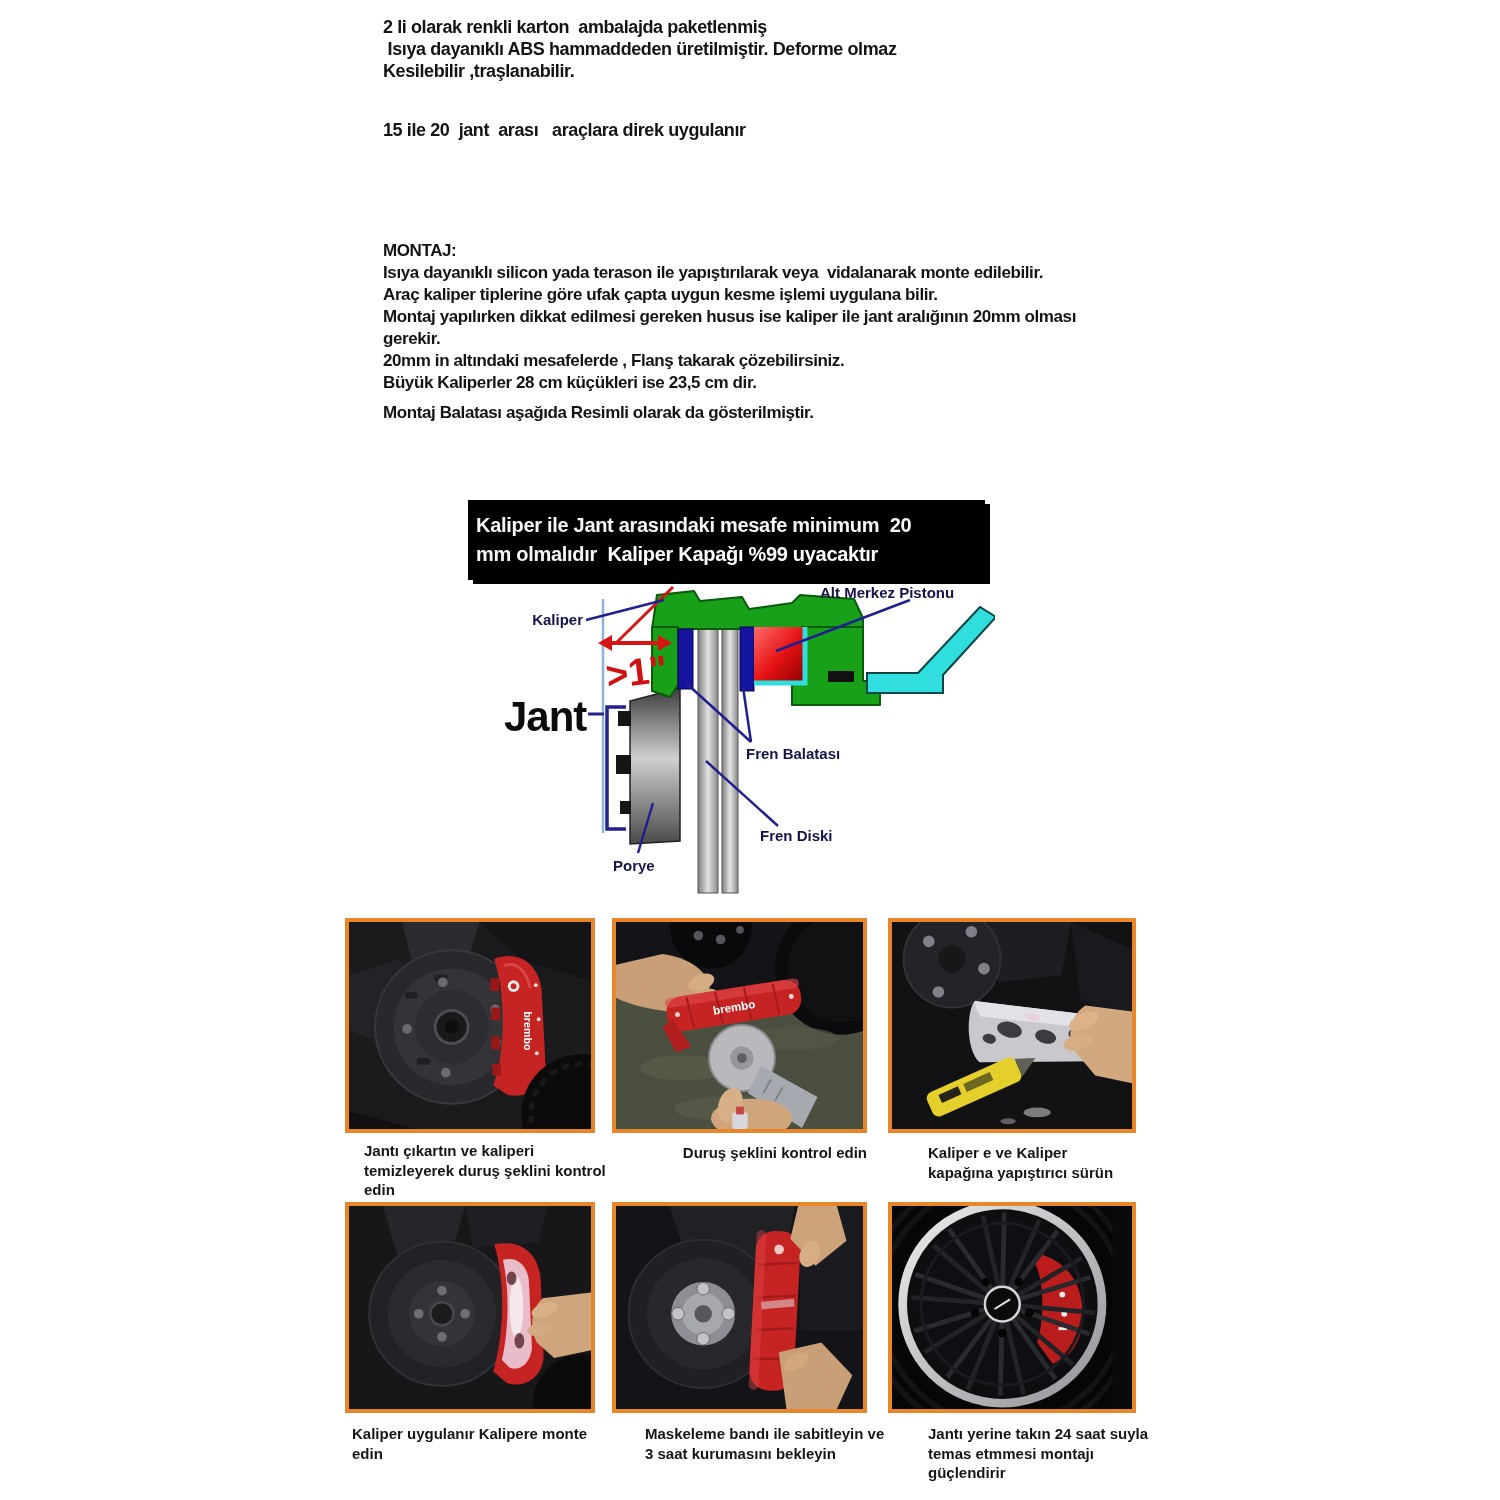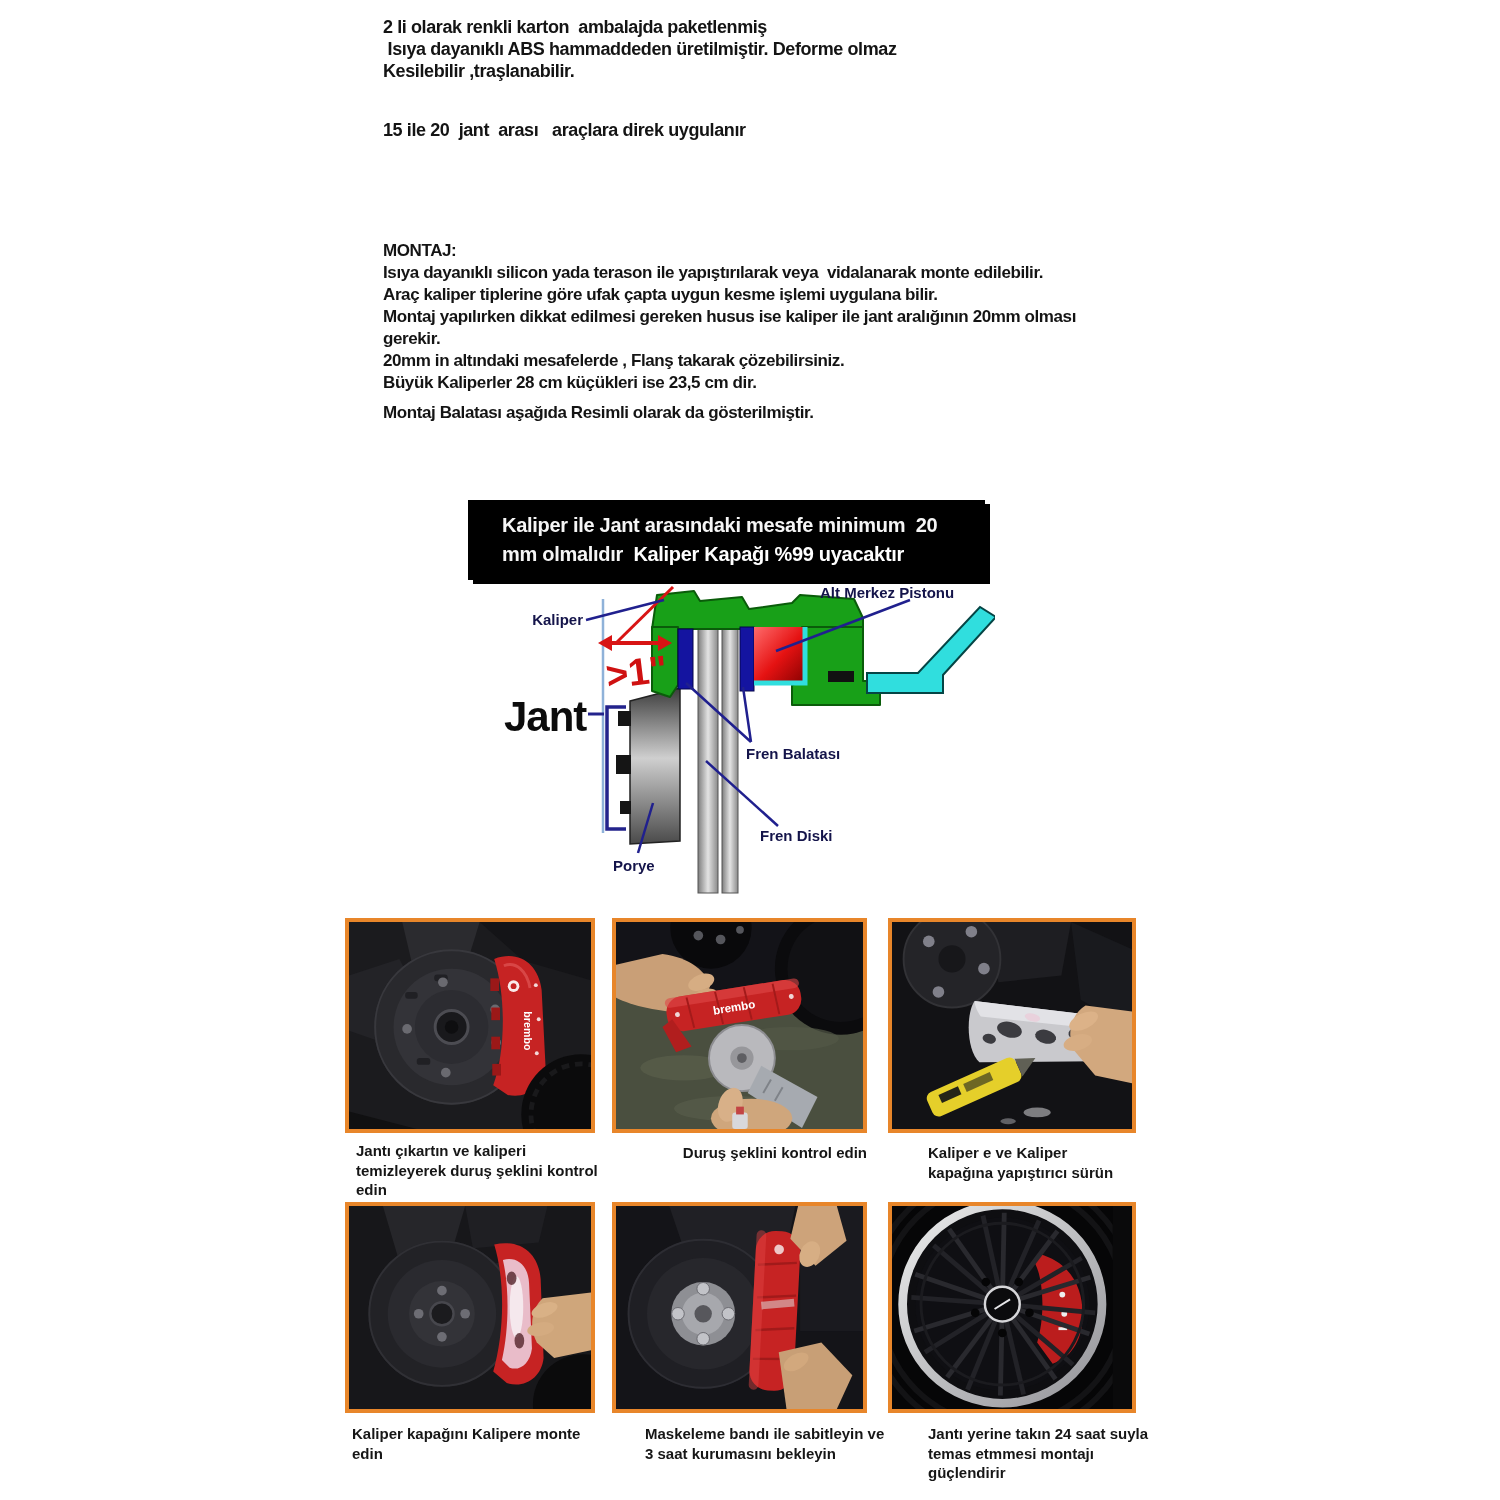--- a/index.html
+++ b/index.html
@@ -6,41 +6,41 @@
   .page{position:relative;width:1500px;height:1500px;background:#ffffff;overflow:hidden;
         font-family:"Liberation Sans", sans-serif;color:#111;text-decoration:underline;}
   
   .tline{white-space:pre;font-weight:700;letter-spacing:-0.4px;}
   .intro{position:absolute;left:383px;top:16px;font-size:18px;line-height:22px;color:#141414;}
   .fitment{position:absolute;left:383px;top:120px;font-size:18px;color:#141414;}
   .montaj{position:absolute;left:383px;top:240px;font-size:17px;line-height:22px;color:#141414;}
   .montaj .footer{margin-top:8px;}
   
   .banner{position:absolute;left:468px;top:500px;width:517px;height:80px;background:#000;
-          box-sizing:border-box;padding:11px 0 0 34px;font-weight:700;font-size:20px;
+          box-sizing:border-box;padding:11px 0 0 8px;font-weight:700;font-size:20px;
           line-height:29px;letter-spacing:-0.3px;color:#f5f5f5;box-shadow:5px 4px 0 #000;}
   .banner .red{color:#ffffff;}
   .banner .l{white-space:pre;}
   
   .diagram{position:absolute;left:440px;top:585px;width:555px;height:325px;}
   .diagram text{font-family:"Liberation Sans", sans-serif;font-weight:700;}
   
   .photo{position:absolute;box-sizing:border-box;border:4px solid #e8862a;background:#111;
          box-shadow:inset 0 0 0 1px #7a3a10;}
   .photo svg{display:block;width:100%;height:100%;}
   .p1{left:345px;top:918px;width:250px;height:215px;}
   .p2{left:612px;top:918px;width:255px;height:215px;}
   .p3{left:888px;top:918px;width:248px;height:215px;}
   .p4{left:345px;top:1202px;width:250px;height:211px;}
   .p5{left:612px;top:1202px;width:255px;height:211px;}
   .p6{left:888px;top:1202px;width:248px;height:211px;}
   
   .caption{position:absolute;font-weight:700;font-size:15px;line-height:19.5px;color:#161616;}
   .caption div{white-space:pre;}
-  .c1{left:356px;top:1141px;}
+  .c1{left:364px;top:1141px;}
   .c2{left:612px;top:1143px;width:255px;text-align:right;}
   .c3{left:928px;top:1143px;}
   .c4{left:352px;top:1424px;}
   .c5{left:645px;top:1424px;}
   .c6{left:928px;top:1424px;}
 </style>
 </head>
 <body>
 
 <div class="page">
@@ -412,21 +412,21 @@
     <div>edin</div>
   </div>
   <div class="caption c2">
     <div>Duruş şeklini kontrol edin</div>
   </div>
   <div class="caption c3">
     <div>Kaliper e ve Kaliper</div>
     <div>kapağına yapıştırıcı sürün</div>
   </div>
   <div class="caption c4">
-    <div>Kaliper kapağını Kalipere monte</div>
+    <div>Kaliper uygulanır Kalipere monte</div>
     <div>edin</div>
   </div>
   <div class="caption c5">
     <div>Maskeleme bandı ile sabitleyin ve</div>
     <div>3 saat kurumasını bekleyin</div>
   </div>
   <div class="caption c6">
     <div>Jantı yerine takın 24 saat suyla</div>
     <div>temas etmmesi montajı</div>
     <div>güçlendirir</div>

